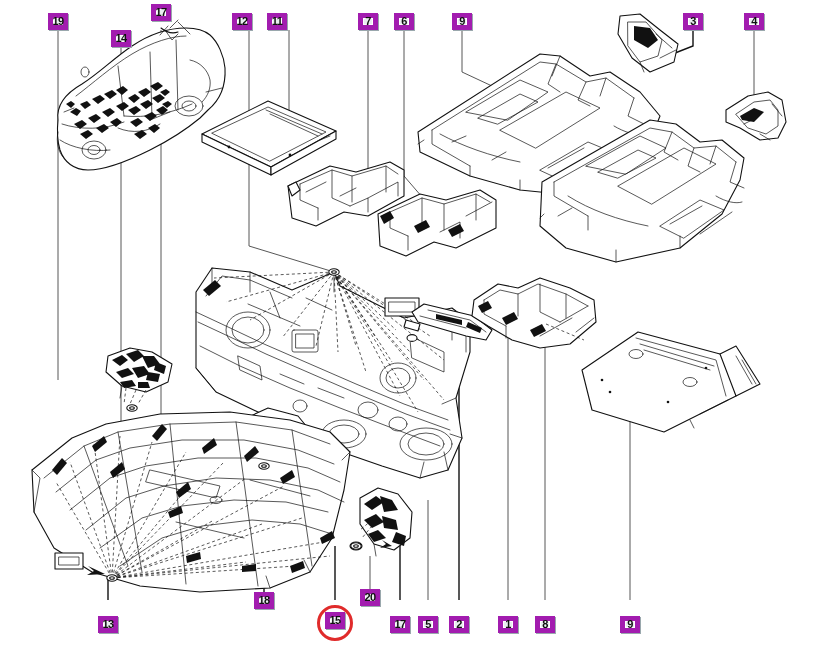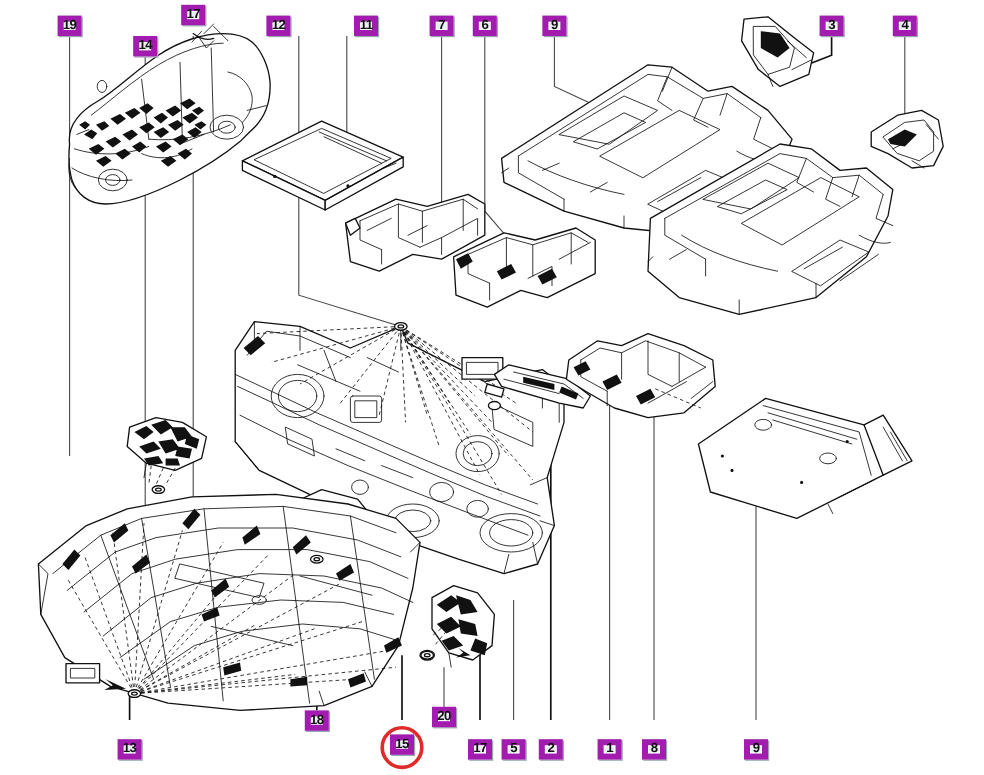--- a/index.html
+++ b/index.html
@@ -471,24 +471,24 @@
   <div id="callouts">
     <div class="callout" style="left:58px;top:13px">
         <div class="box">19</div>
       </div>
     <div class="callout" style="left:121px;top:30px">
         <div class="box">14</div>
       </div>
     <div class="callout" style="left:161px;top:4px">
         <div class="box">17</div>
       </div>
-    <div class="callout" style="left:232px;top:13px">
+    <div class="callout" style="left:242px;top:13px">
         <div class="box">12</div>
       </div>
-    <div class="callout" style="left:305px;top:13px">
+    <div class="callout" style="left:277px;top:13px">
         <div class="box">11</div>
       </div>
     <div class="callout" style="left:368px;top:13px">
         <div class="box">7</div>
       </div>
     <div class="callout" style="left:404px;top:13px">
         <div class="box">6</div>
       </div>
     <div class="callout" style="left:462px;top:13px">
         <div class="box">9</div>

